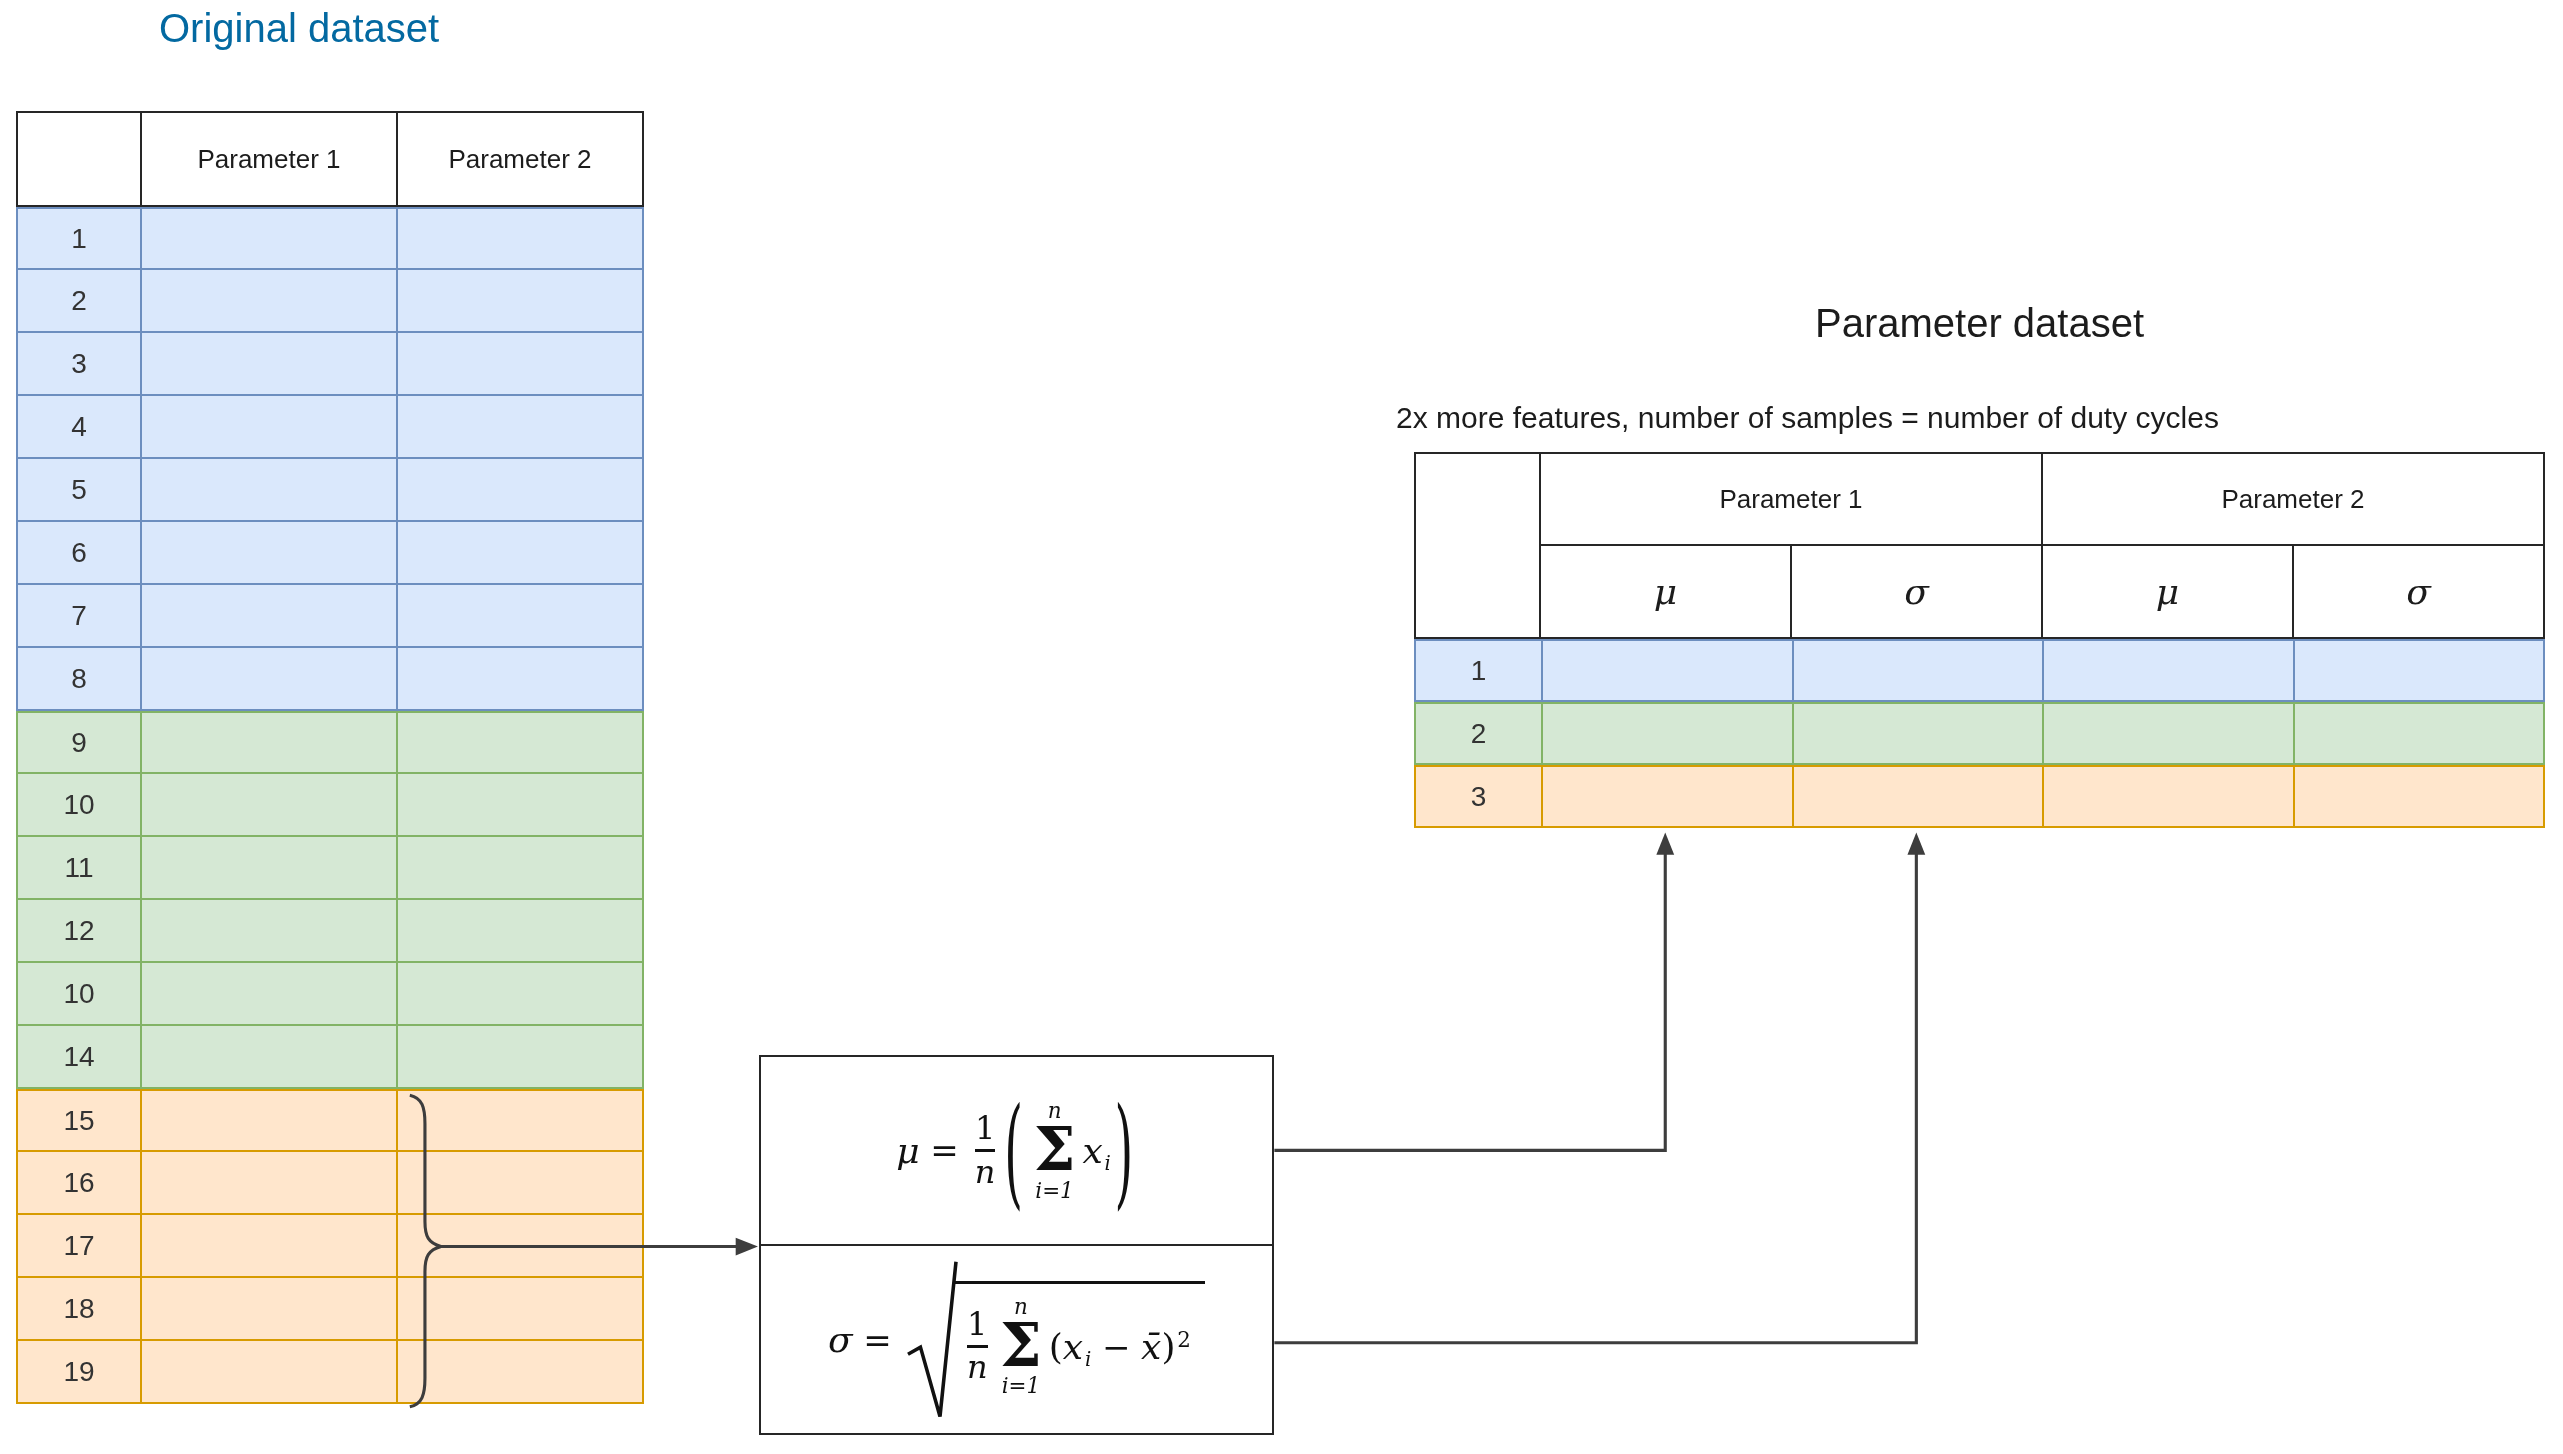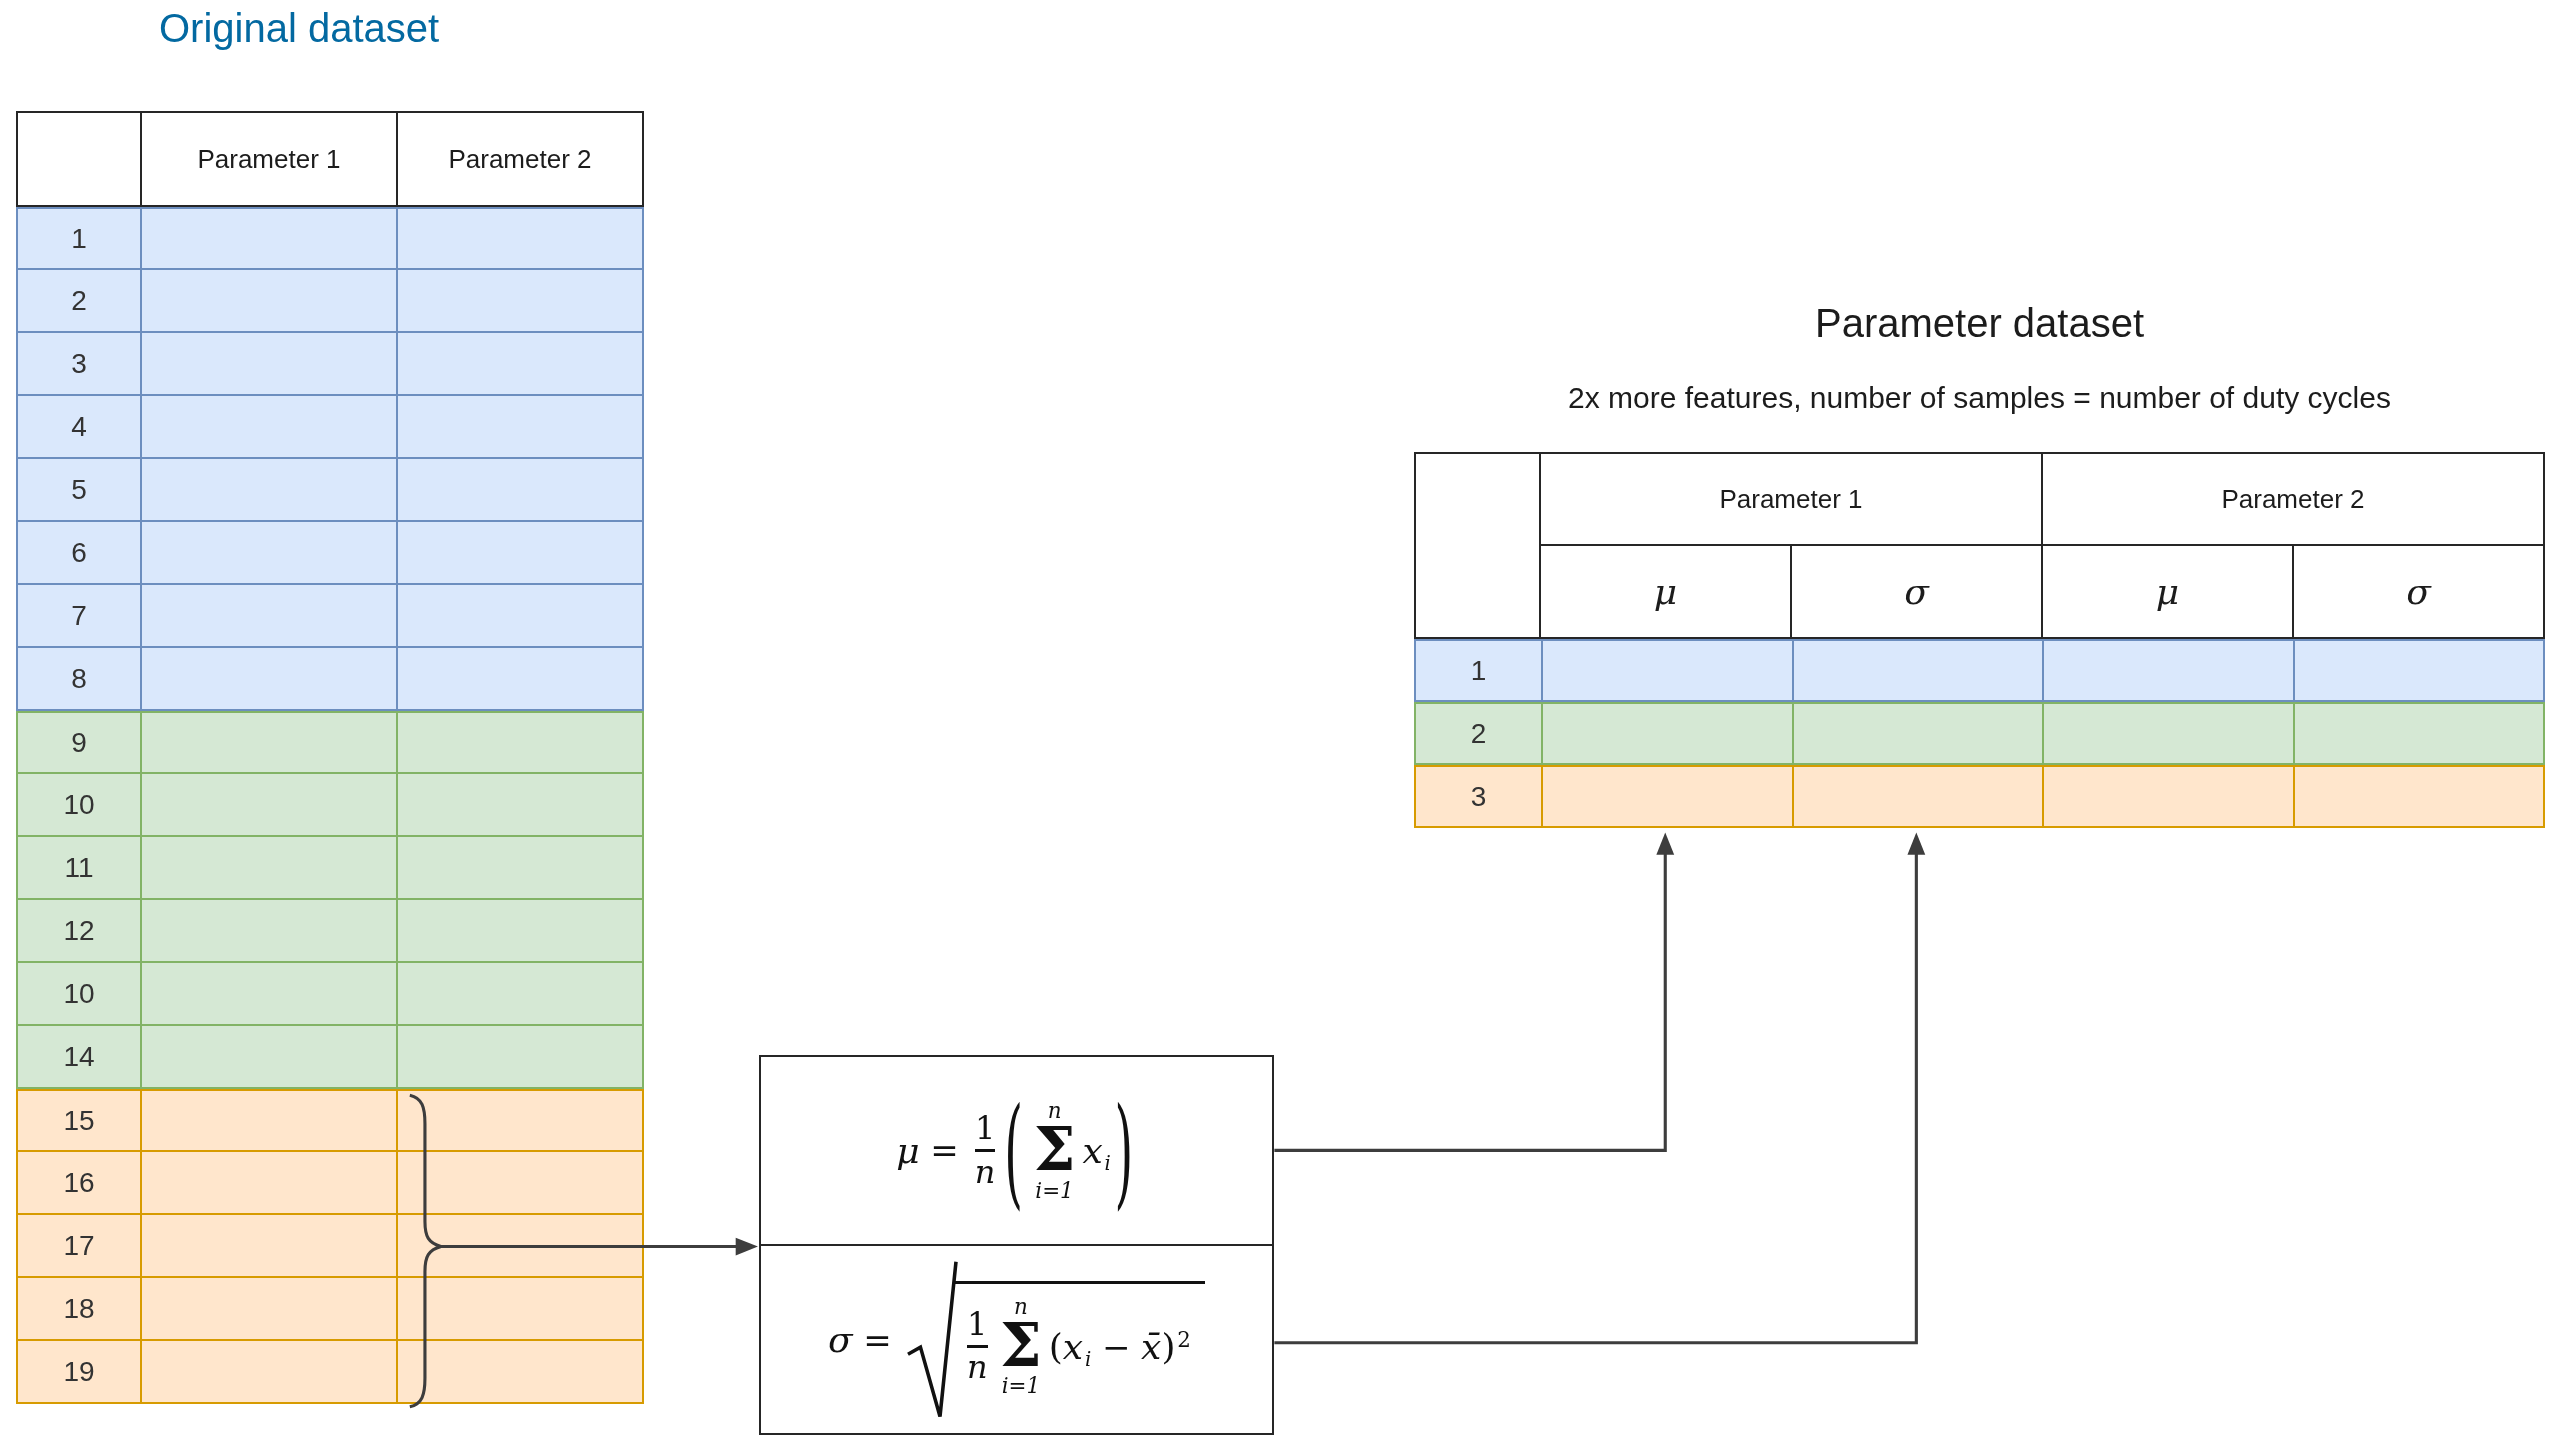--- a/index.html
+++ b/index.html
@@ -14,22 +14,22 @@
   
   .orig-title{
     position:absolute;left:159px;top:1.8px;
     font-size:40px;line-height:53px;color:#0369a1;
   }
   .proc-title{
     position:absolute;left:1414px;top:297px;width:1131px;
     text-align:center;font-size:40px;line-height:53px;color:#1c1c1c;
   }
   .proc-subtitle{
-    position:absolute;left:1396px;top:377px;width:1167px;
-    text-align:center;font-size:30px;line-height:41px;color:#1c1c1c;
+    position:absolute;left:1396px;top:397px;width:1167px;
+    text-align:left;font-size:30px;line-height:41px;color:#1c1c1c;
   }
   
   .hdr-cell{display:flex;align-items:center;justify-content:center;font-size:26px;color:#1c1c1c;}
   .num-cell{display:flex;align-items:center;justify-content:center;font-size:28px;color:#333;}
   
   .orig-table{position:absolute;left:16px;top:111px;width:628px;}
   .orig-header{
     display:flex;height:96px;box-sizing:border-box;
     border:2.7px solid #262626;background:#fff;
   }

